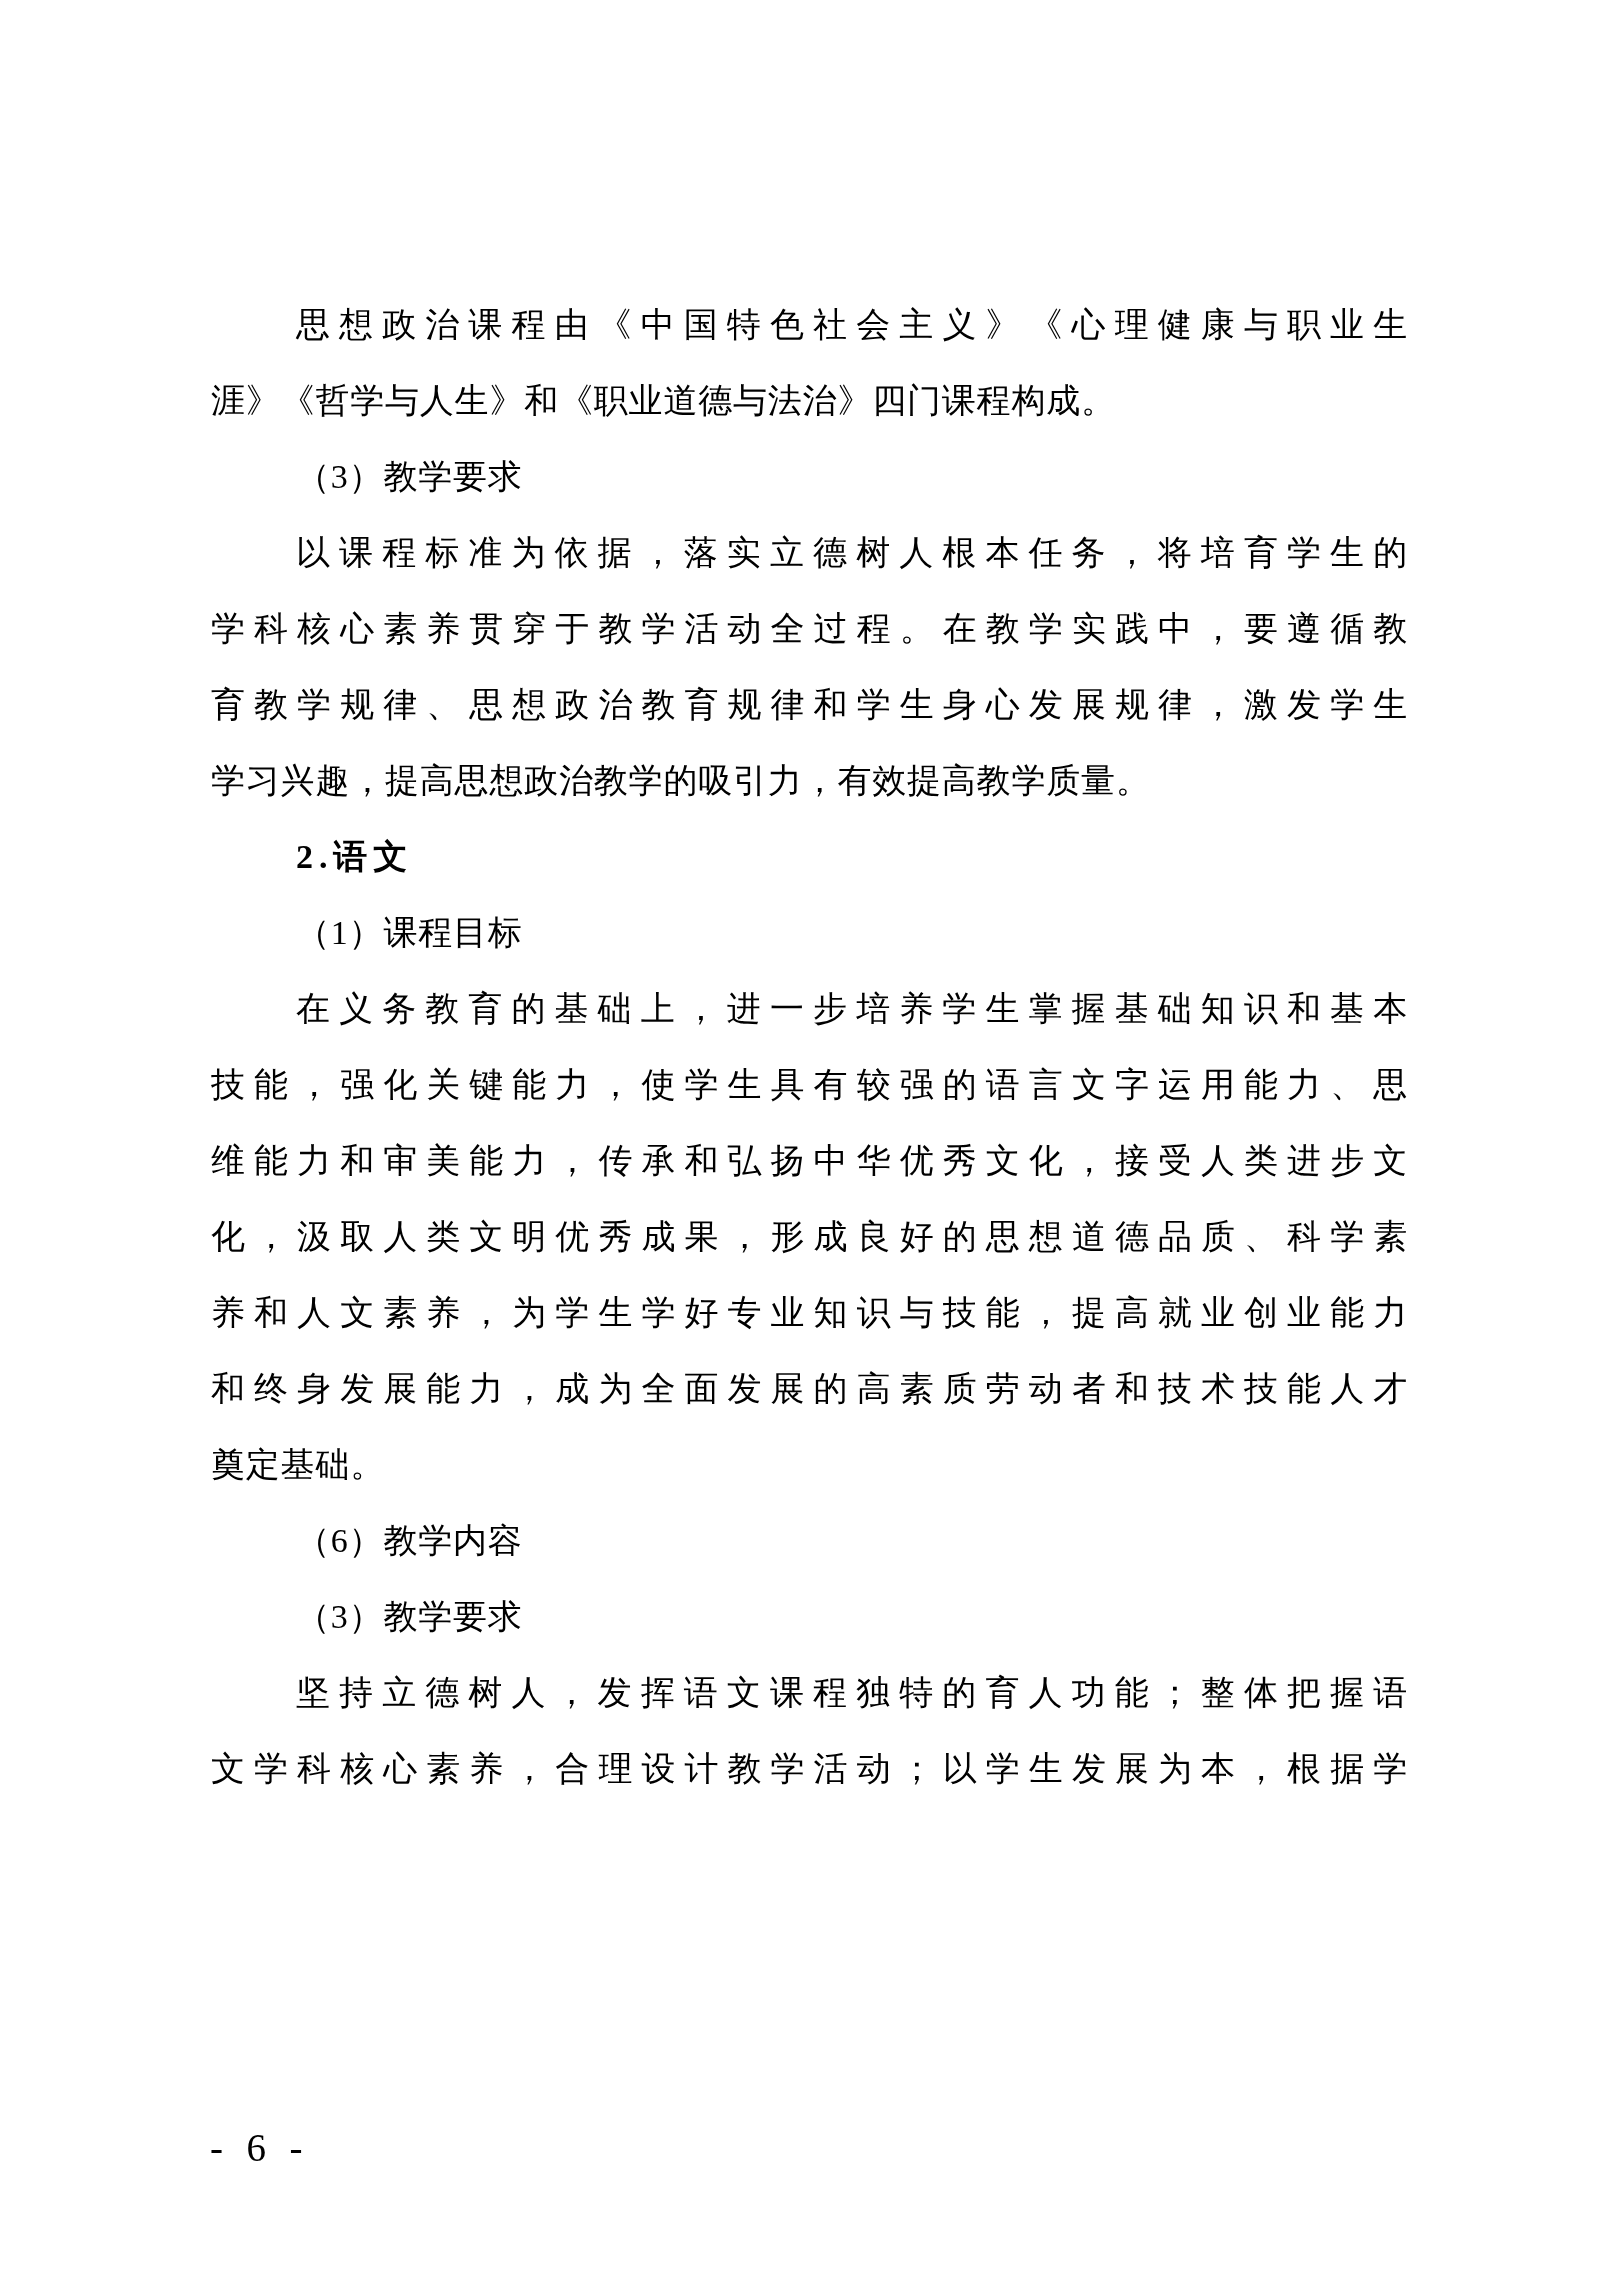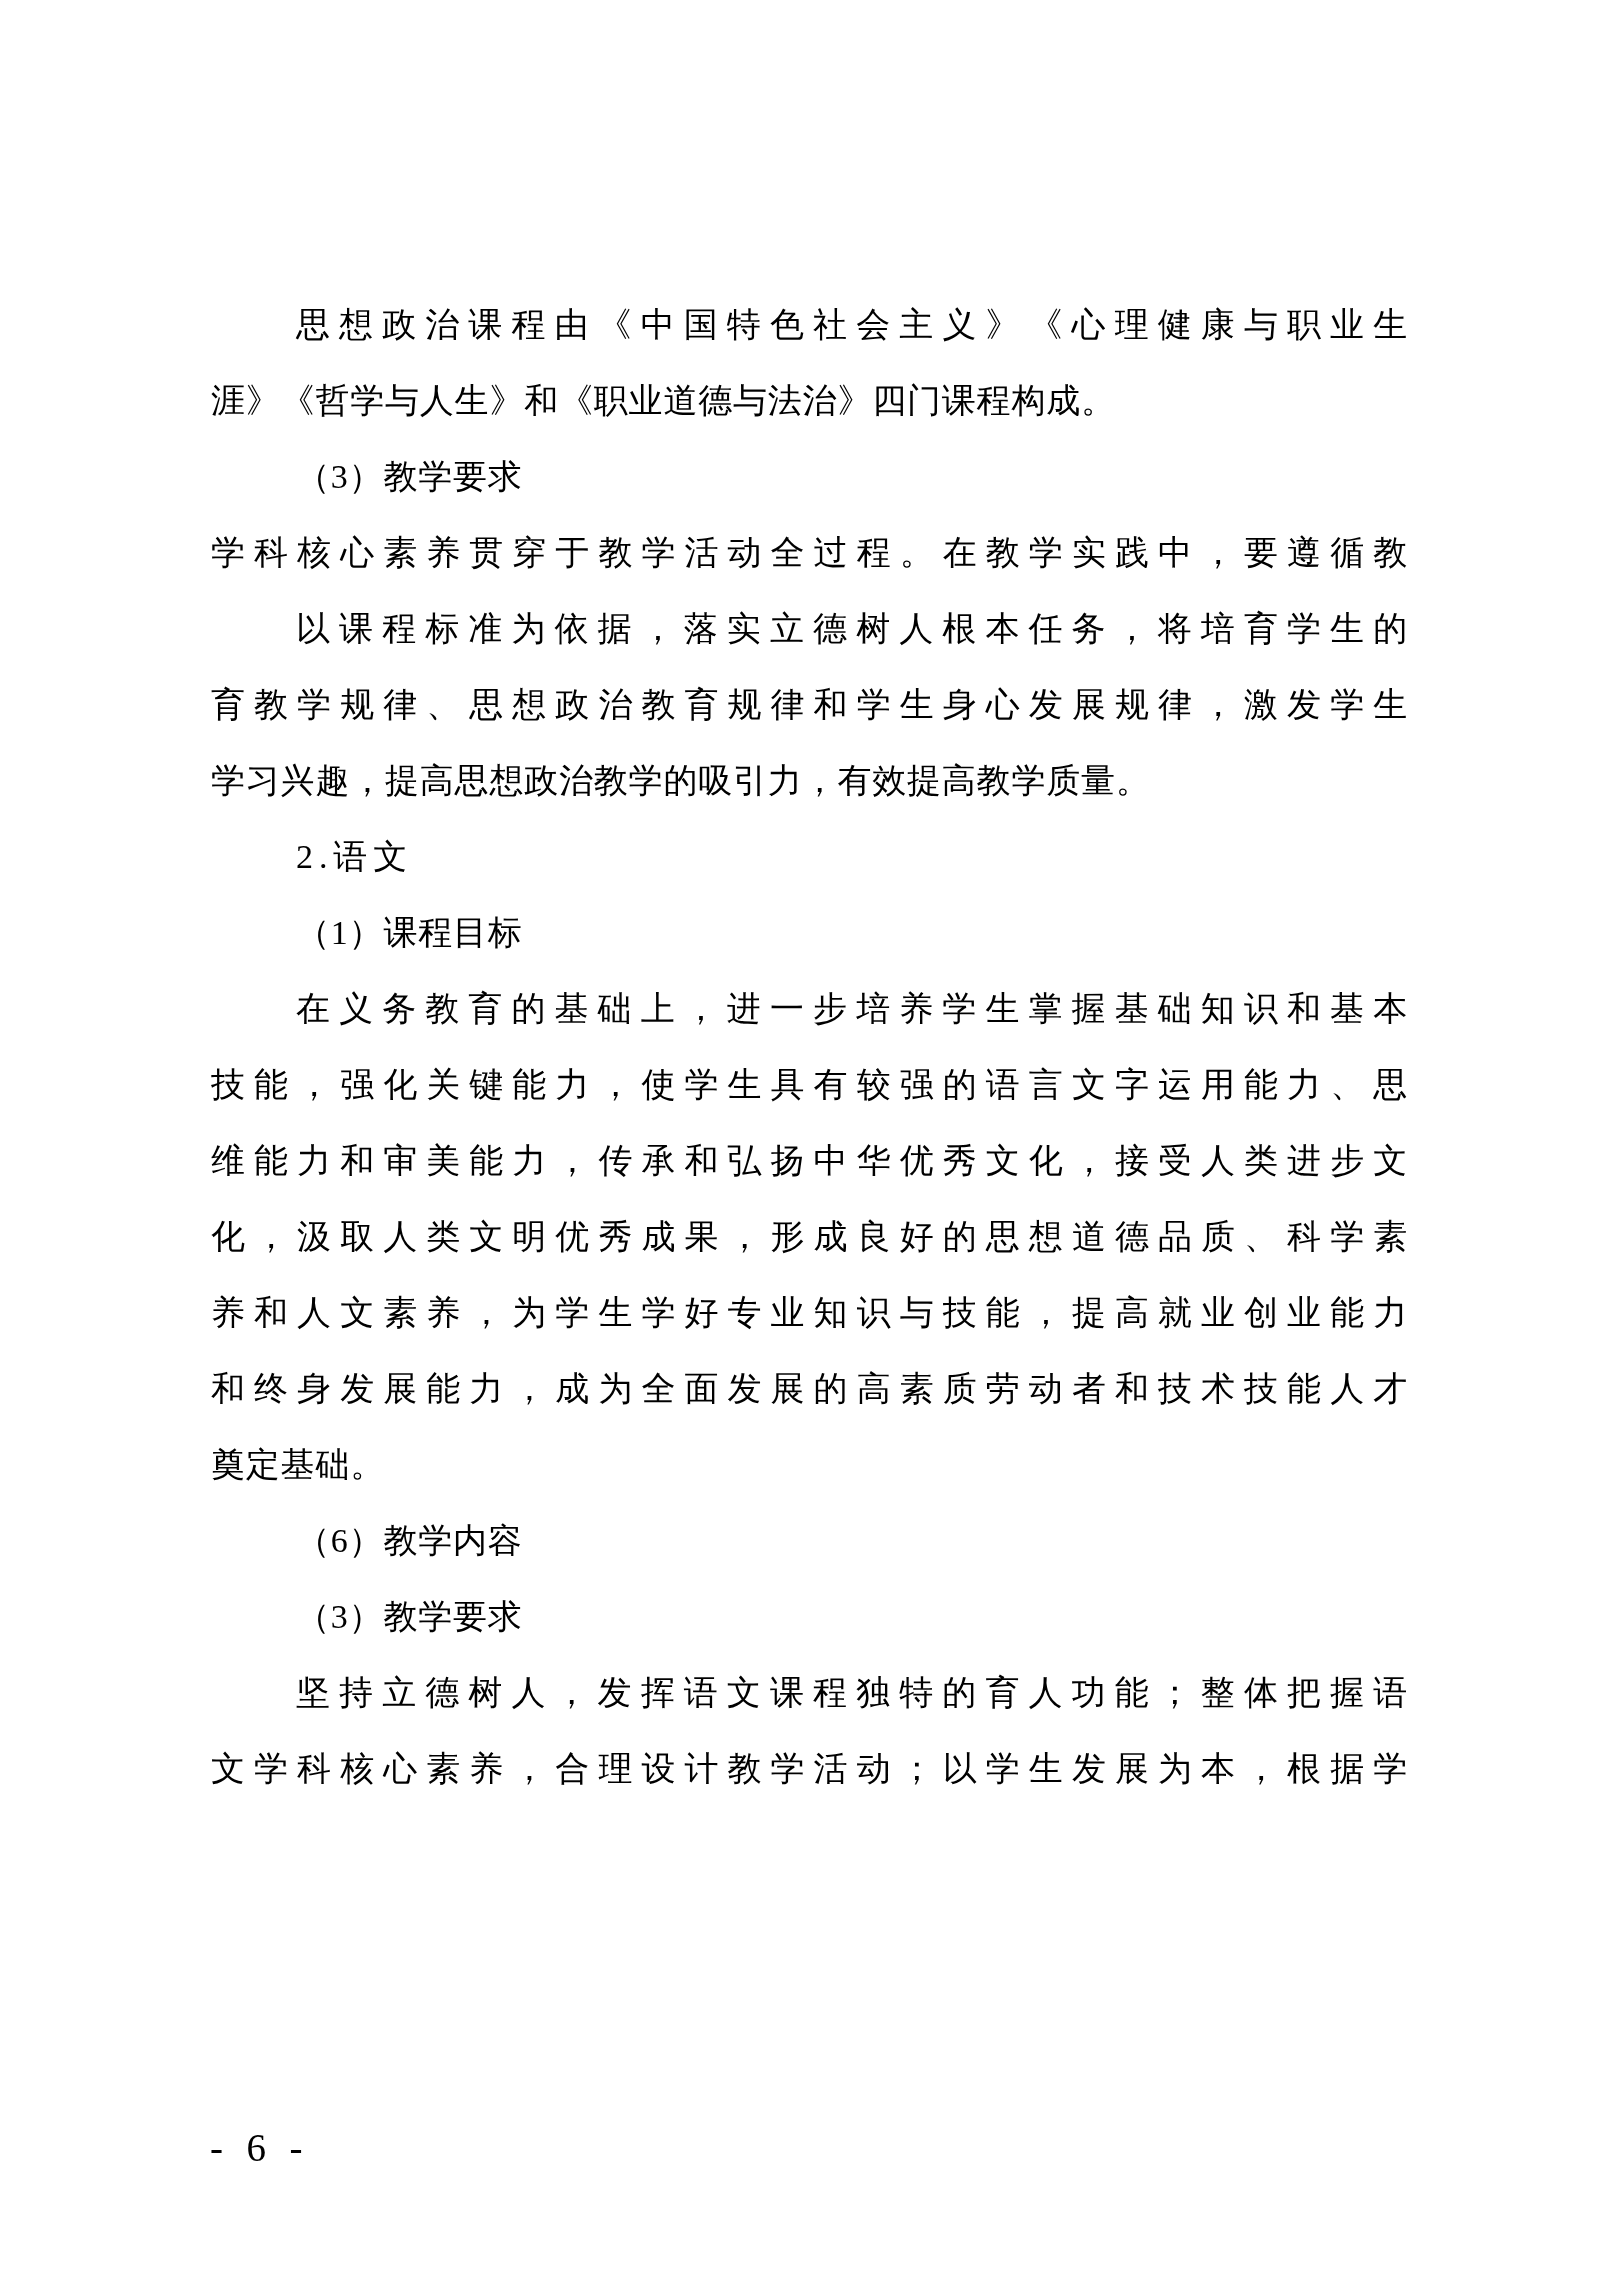--- a/index.html
+++ b/index.html
@@ -32,21 +32,21 @@
     text-align-last: left;
     text-justify: inter-character;
   }
   .line.fill {
     text-align-last: justify;
   }
   .line.indent {
     text-indent: 85px;
   }
   .line.bold {
-    font-weight: 400;
+    font-weight: 700;
     letter-spacing: 5.9px;
   }
   .footer {
     position: absolute;
     left: 210px;
     top: 2120px;
     font-size: 39px;
     line-height: 55px;
     letter-spacing: 1px;
     word-spacing: 11.8px;
@@ -54,22 +54,22 @@
   }
 </style>
 </head>
 <body>
 
 <div class="page">
   <div class="textblock" id="textblock">
       <div class="line indent fill">思想政治课程由《中国特色社会主义》《心理健康与职业生</div>
       <div class="line">涯》《哲学与人生》和《职业道德与法治》四门课程构成。</div>
       <div class="line indent">（3）教学要求</div>
+      <div class="line indent fill">以课程标准为依据，落实立德树人根本任务，将培育学生的</div>
       <div class="line fill">学科核心素养贯穿于教学活动全过程。在教学实践中，要遵循教</div>
-      <div class="line indent fill">以课程标准为依据，落实立德树人根本任务，将培育学生的</div>
       <div class="line fill">育教学规律、思想政治教育规律和学生身心发展规律，激发学生</div>
       <div class="line">学习兴趣，提高思想政治教学的吸引力，有效提高教学质量。</div>
       <div class="line indent bold">2.语文</div>
       <div class="line indent">（1）课程目标</div>
       <div class="line indent fill">在义务教育的基础上，进一步培养学生掌握基础知识和基本</div>
       <div class="line fill">技能，强化关键能力，使学生具有较强的语言文字运用能力、思</div>
       <div class="line fill">维能力和审美能力，传承和弘扬中华优秀文化，接受人类进步文</div>
       <div class="line fill">化，汲取人类文明优秀成果，形成良好的思想道德品质、科学素</div>
       <div class="line fill">养和人文素养，为学生学好专业知识与技能，提高就业创业能力</div>
       <div class="line fill">和终身发展能力，成为全面发展的高素质劳动者和技术技能人才</div>

